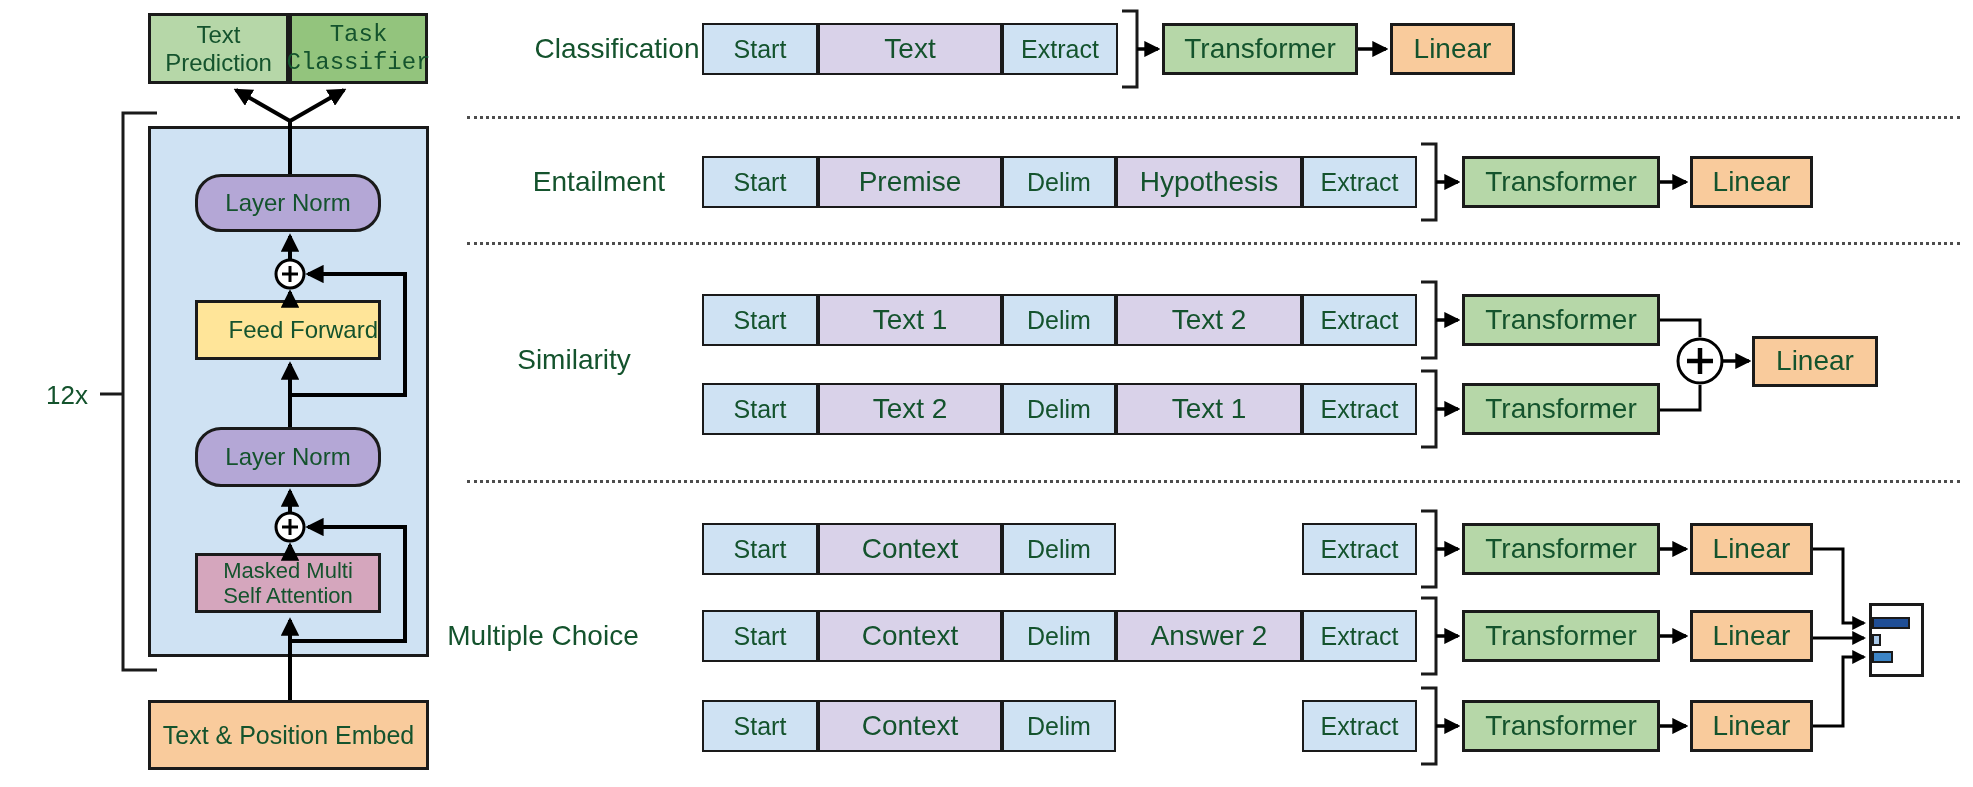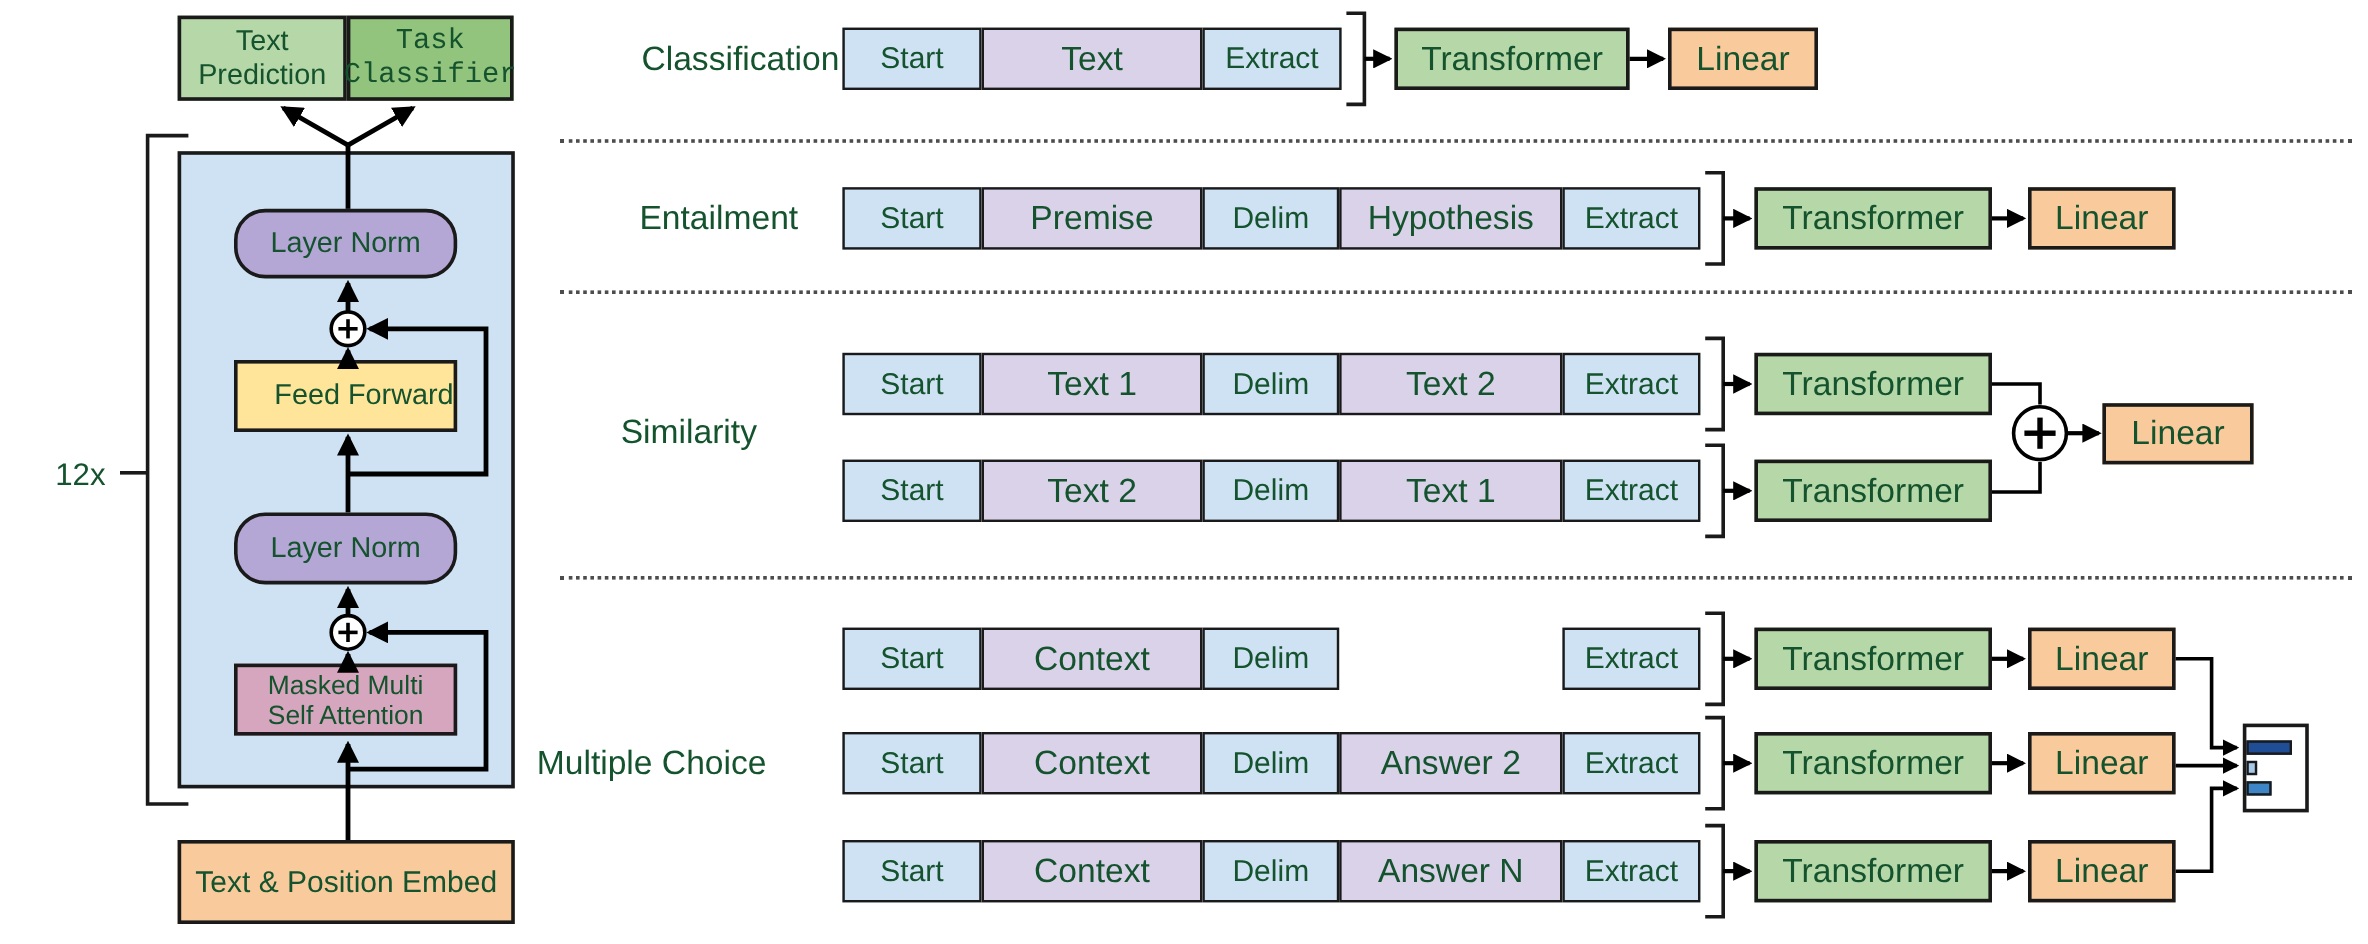--- a/index.html
+++ b/index.html
@@ -97,21 +97,20 @@
   <div class="box token big tok-purple" style="left:818px;top:610px;width:184px;height:52px;"><span>Context</span></div>
   <div class="box token tok-blue" style="left:1002px;top:610px;width:114px;height:52px;"><span>Delim</span></div>
   <div class="box token big tok-purple" style="left:1116px;top:610px;width:186px;height:52px;"><span>Answer 2</span></div>
   <div class="box token tok-blue" style="left:1302px;top:610px;width:115px;height:52px;"><span>Extract</span></div>
   <div class="box proc-green" style="left:1462px;top:610px;width:198px;height:52px;"><span>Transformer</span></div>
   <div class="box proc-orange" style="left:1690px;top:610px;width:123px;height:52px;"><span>Linear</span></div>
 
   <div class="box token tok-blue" style="left:702px;top:700px;width:116px;height:52px;"><span>Start</span></div>
   <div class="box token big tok-purple" style="left:818px;top:700px;width:184px;height:52px;"><span>Context</span></div>
   <div class="box token tok-blue" style="left:1002px;top:700px;width:114px;height:52px;"><span>Delim</span></div>
-  <div class="box token big tok-purple" style="left:1116px;top:700px;width:186px;height:52px;"><span>Answer N</span></div>
   <div class="box token tok-blue" style="left:1302px;top:700px;width:115px;height:52px;"><span>Extract</span></div>
   <div class="box proc-green" style="left:1462px;top:700px;width:198px;height:52px;"><span>Transformer</span></div>
   <div class="box proc-orange" style="left:1690px;top:700px;width:123px;height:52px;"><span>Linear</span></div>
 
   <div class="box" style="left:1869px;top:603px;width:55px;height:74px;background:#fff;border-width:3px;"></div>
   <div class="bar" style="left:1872px;top:617px;width:38px;height:12px;background:#1f4e96;"></div>
   <div class="bar" style="left:1872px;top:634px;width:9px;height:12px;background:#a8c8e8;"></div>
   <div class="bar" style="left:1872px;top:651px;width:21px;height:12px;background:#3d85c6;"></div>
 
   <svg width="1973" height="787" viewBox="0 0 1973 787">

